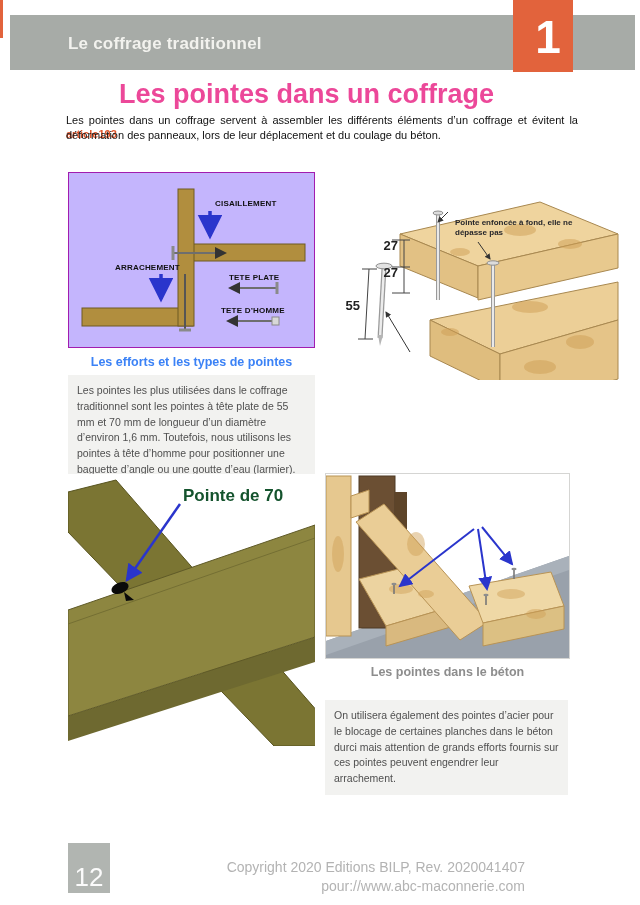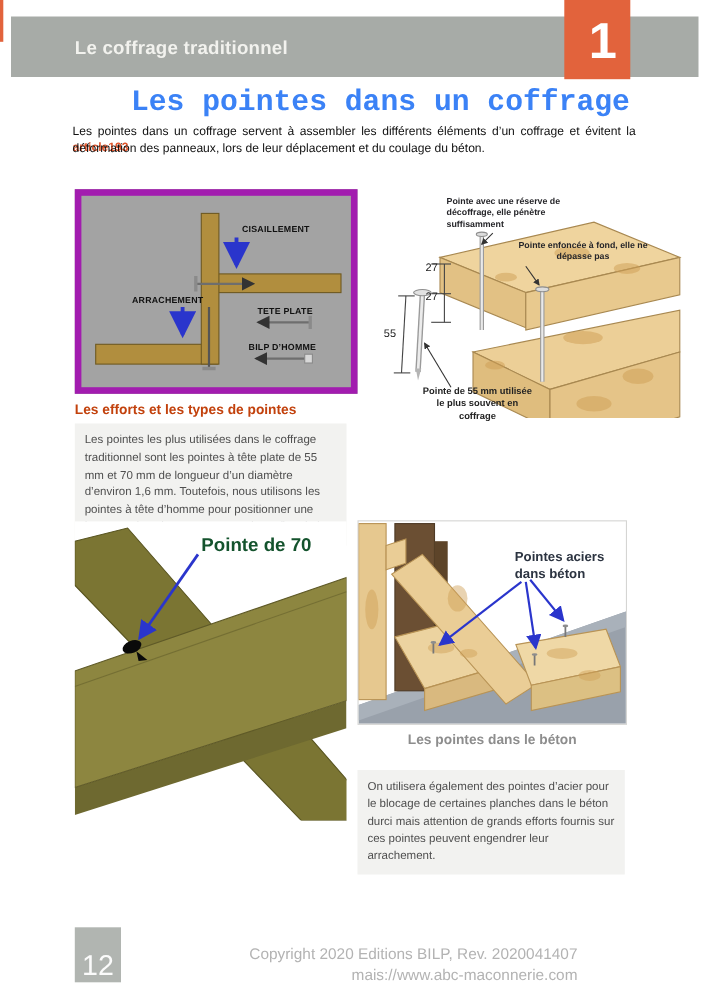--- a/index.html
+++ b/index.html
@@ -6,38 +6,38 @@
   .page{position:relative;width:640px;height:905px;background:#ffffff;overflow:hidden;
         font-family:"Liberation Sans","DejaVu Sans",sans-serif;color:#1a1a1a;}
   .edge-mark{position:absolute;left:0;top:0;width:3px;height:38px;background:#e2633c;}
   .header-bar{position:absolute;left:10px;top:15px;width:625px;height:55px;background:#a7aba7;}
   .chapter-title{position:absolute;left:58px;top:0;height:55px;line-height:57px;
         font-size:17px;font-weight:bold;color:#f2f2ee;letter-spacing:.2px;}
   .chapter-badge{position:absolute;left:513px;top:0;width:60px;height:72px;background:#e2633c;
         display:flex;align-items:center;justify-content:center;}
   .chapter-badge span{font-size:46px;font-weight:bold;color:#ffffff;padding-left:10px;padding-top:2px;}
   .article-id{position:absolute;left:66px;top:92px;font-size:11px;font-weight:bold;color:#e0552b;margin-top:36px;}
-  .page-title{position:absolute;left:119px;top:79px;font-size:27px;font-weight:bold;color:#3b82f6;font-family:Liberation Mono, monospace;}
+  .page-title{position:absolute;left:119px;top:79px;font-size:27px;font-weight:bold;color:#ec4899;}
   .intro{position:absolute;left:66px;top:113px;width:512px;font-size:11px;line-height:1.32;color:#111;}
   .intro p{margin:0;}
   .intro .p1{text-align:justify;}
   .intro .p2{white-space:pre-wrap;}
 
   
   .panelA{position:absolute;left:68px;top:172px;width:247px;}
-  .diagA{position:relative;width:245px;height:174px;background:#a3a3a3;border:6px solid #a21caf;}
+  .diagA{position:relative;width:245px;height:174px;background:#c4b5fd;border:1px solid #a21caf;}
   .diag-label{position:absolute;font-size:8px;font-weight:bold;color:#101010;letter-spacing:.2px;}
-  .capA{margin-top:7px;font-size:12.5px;font-weight:bold;color:#c2410c;}
+  .capA{margin-top:7px;text-align:center;font-size:12.5px;font-weight:bold;color:#3b82f6;}
   .txtblock{background:#f2f2f0;color:#4f4f4f;font-size:10.5px;line-height:1.5;padding:8px 9px;}
   .panelA .txtblock{margin-top:6px;width:229px;}
 
   
   .panelB{position:absolute;left:330px;top:172px;width:290px;height:208px;}
   .lblB{position:absolute;font-size:8px;font-weight:bold;color:#26262a;line-height:1.3;}
-  .dimB{position:absolute;font-size:10px;font-weight:normal;color:#222;}
+  .dimB{position:absolute;font-size:13px;font-weight:bold;color:#222;}
   .capB{position:absolute;left:50px;top:178px;width:108px;text-align:center;
         font-size:8.5px;font-weight:bold;color:#222;line-height:1.35;}
 
   
   .panelC{position:absolute;left:68px;top:474px;width:247px;height:272px;background:#fff;}
   .lblC{position:absolute;left:115px;top:12px;font-size:17px;font-weight:bold;color:#14532d;}
 
   
   .panelD{position:absolute;left:325px;top:473px;width:245px;}
   .diagD{position:relative;width:243px;height:184px;background:#ffffff;border:1px solid #d5d5d3;}
@@ -106,21 +106,21 @@
 
         <line x1="208" y1="115" x2="161" y2="115" stroke="#6e6e6e" stroke-width="2" marker-end="url(#arrK)"></line>
         <line x1="208" y1="109" x2="208" y2="121" stroke="#8a8a8a" stroke-width="3"></line>
 
         <line x1="204" y1="148" x2="159" y2="148" stroke="#6e6e6e" stroke-width="2" marker-end="url(#arrK)"></line>
         <rect x="203" y="144" width="7" height="8" fill="#d8d8d8" stroke="#8a8a8a" stroke-width="1"></rect>
       </svg>
       <div class="diag-label" style="left:146px;top:26px;">CISAILLEMENT</div>
       <div class="diag-label" style="left:46px;top:90px;">ARRACHEMENT</div>
       <div class="diag-label" style="left:160px;top:100px;">TETE PLATE</div>
-      <div class="diag-label" style="left:152px;top:133px;">BILP D’HOMME</div>
+      <div class="diag-label" style="left:152px;top:133px;">TETE D’HOMME</div>
     </div>
     <div class="capA">Les efforts et les types de pointes</div>
     <div class="txtblock">Les pointes les plus utilisées dans le coffrage traditionnel sont les pointes à tête plate de 55 mm et 70 mm de longueur d’un diamètre d’environ 1,6 mm. Toutefois, nous utilisons les pointes à tête d’homme pour positionner une baguette d’angle ou une goutte d’eau (larmier).</div>
   </div>
 
   <div class="panelB">
     <svg width="290" height="208" viewBox="0 0 290 208">
 
       <polygon points="70,62 210,30 288,62 148,94" fill="#efd49e" stroke="#a88850" stroke-width="1"></polygon>
       <polygon points="70,62 70,94 148,126 148,94" fill="#e2c184" stroke="#a88850" stroke-width="1"></polygon>
@@ -160,26 +160,24 @@
       <line x1="62" y1="121" x2="80" y2="121" stroke="#444" stroke-width="1"></line>
 
       <line x1="39" y1="97" x2="35" y2="167" stroke="#444" stroke-width="1"></line>
       <line x1="32" y1="97" x2="47" y2="97" stroke="#444" stroke-width="1"></line>
       <line x1="28" y1="167" x2="43" y2="167" stroke="#444" stroke-width="1"></line>
 
       <line x1="118" y1="40" x2="108" y2="50" stroke="#333" stroke-width="1" marker-end="url(#arrK)"></line>
       <line x1="148" y1="70" x2="160" y2="87" stroke="#333" stroke-width="1" marker-end="url(#arrK)"></line>
       <line x1="80" y1="180" x2="56" y2="140" stroke="#333" stroke-width="1" marker-end="url(#arrK)"></line>
     </svg>
-    <div class="lblB" style="left:76px;top:6px;width:112px;">Pointe avec une réserve de décoffrage, elle pénètre suffisamment</div>
-    <div class="lblB" style="left:125px;top:46px;width:150px;text-align:center;">Pointe enfoncée à fond, elle ne dépasse pas</div>
+    <div class="lblB" style="left:125px;top:46px;width:150px;">Pointe enfoncée à fond, elle ne dépasse pas</div>
     <div class="dimB" style="left:48px;top:66px;width:20px;text-align:right;">27</div>
     <div class="dimB" style="left:48px;top:93px;width:20px;text-align:right;">27</div>
     <div class="dimB" style="left:12px;top:126px;width:18px;text-align:right;">55</div>
-    <div class="capB">Pointe de 55 mm utilisée le plus souvent en coffrage</div>
   </div>
 
   <div class="panelC">
     <svg width="247" height="272" viewBox="0 0 247 272">
 
       <polygon points="0,18 48,6 250,238 250,272 206,272 0,58" fill="#7b7533" stroke="#57531f" stroke-width="1"></polygon>
 
       <polygon points="0,242 247,163 247,188 0,267" fill="#6e6930"></polygon>
 
       <polygon points="0,136 247,51 247,163 0,242" fill="#8d8640" stroke="#5f5a28" stroke-width="1"></polygon>
@@ -234,27 +232,26 @@
           <ellipse cx="160" cy="121" rx="2.6" ry="1.2"></ellipse>
           <ellipse cx="188" cy="95" rx="2.6" ry="1.2"></ellipse>
         </g>
 
         <g stroke="#2a35cc" stroke-width="2">
           <line x1="148" y1="55" x2="74" y2="112" marker-end="url(#arrBt)"></line>
           <line x1="152" y1="55" x2="161" y2="115" marker-end="url(#arrBt)"></line>
           <line x1="156" y1="53" x2="186" y2="90" marker-end="url(#arrBt)"></line>
         </g>
       </svg>
-      <div class="lblD">Pointes aciers dans béton</div>
     </div>
     <div class="capD">Les pointes dans le béton</div>
     <div class="txtblock">On utilisera également des pointes d’acier pour le blocage de certaines planches dans le béton durci mais attention de grands efforts fournis sur ces pointes peuvent engendrer leur arrachement.</div>
   </div>
 
   <div class="page-num-box">
     <span>12</span>
   </div>
   <div class="copyright">
     <div>Copyright 2020 Editions BILP, Rev. 2020041407</div>
-    <div>mais://www.abc-maconnerie.com</div>
+    <div>pour://www.abc-maconnerie.com</div>
   </div>
 
 </div>
 
 </body></html>

